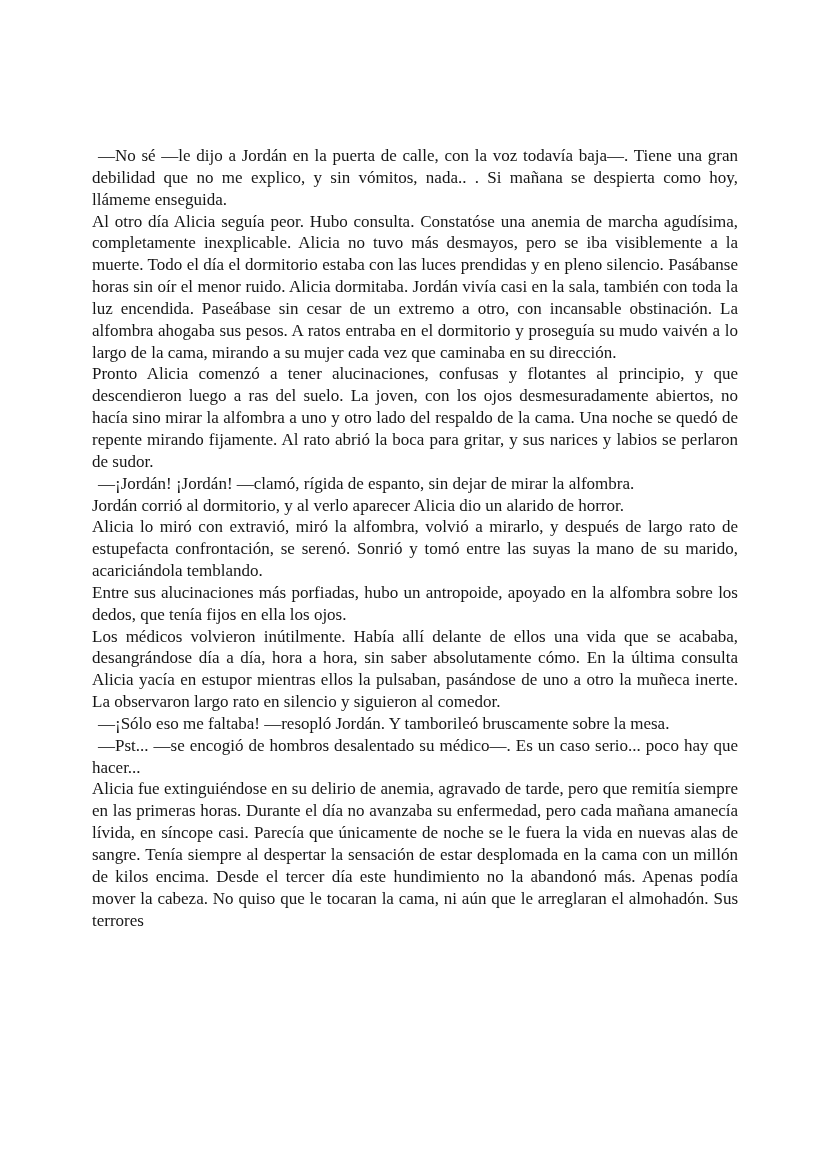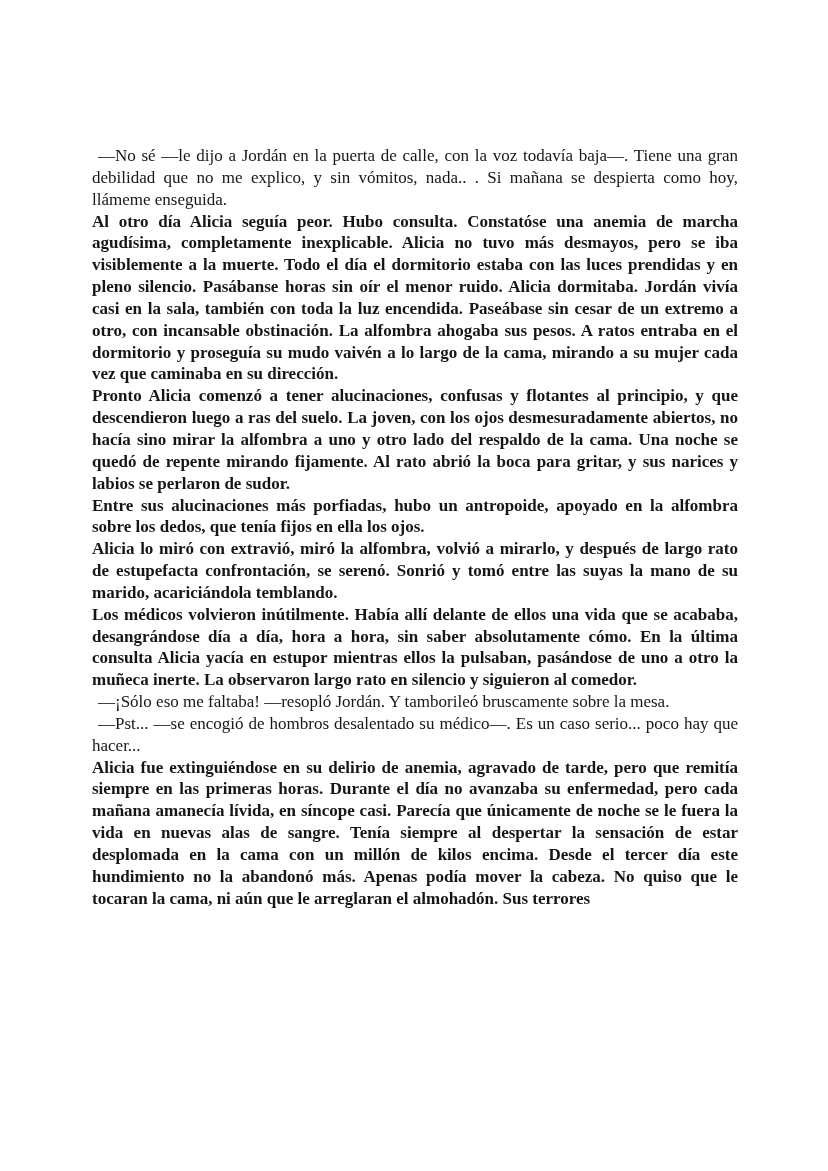--- a/index.html
+++ b/index.html
@@ -32,31 +32,32 @@
   }
   .text-block p {
     margin: 0;
     padding: 0;
   }
   .text-block p.dialogue {
     text-indent: 6px;
   }
   .text-block p.narrative {
     text-indent: 0;
-    font-weight: bold;
   }
 </style>
 </head>
 <body style="background: rgb(255, 255, 255);">
 
 <div class="page">
   <div class="text-block" id="paragraphs" style="color: rgb(22, 22, 22);">
       <p class="dialogue">—No sé —le dijo a Jordán en la puerta de calle, con la voz todavía baja—. Tiene una gran debilidad que no me explico, y sin vómitos, nada.. . Si mañana se despierta como hoy, llámeme enseguida.</p>
       <p class="narrative">Al otro día Alicia seguía peor. Hubo consulta. Constatóse una anemia de marcha agudísima, completamente inexplicable. Alicia no tuvo más desmayos, pero se iba visiblemente a la muerte. Todo el día el dormitorio estaba con las luces prendidas y en pleno silencio. Pasábanse horas sin oír el menor ruido. Alicia dormitaba. Jordán vivía casi en la sala, también con toda la luz encendida. Paseábase sin cesar de un extremo a otro, con incansable obstinación. La alfombra ahogaba sus pesos. A ratos entraba en el dormitorio y proseguía su mudo vaivén a lo largo de la cama, mirando a su mujer cada vez que caminaba en su dirección.</p>
       <p class="narrative">Pronto Alicia comenzó a tener alucinaciones, confusas y flotantes al principio, y que descendieron luego a ras del suelo. La joven, con los ojos desmesuradamente abiertos, no hacía sino mirar la alfombra a uno y otro lado del respaldo de la cama. Una noche se quedó de repente mirando fijamente. Al rato abrió la boca para gritar, y sus narices y labios se perlaron de sudor.</p>
+      <p class="dialogue">—¡Jordán! ¡Jordán! —clamó, rígida de espanto, sin dejar de mirar la alfombra.</p>
+      <p class="narrative">Jordán corrió al dormitorio, y al verlo aparecer Alicia dio un alarido de horror.</p>
+      <p class="narrative">Alicia lo miró con extravió, miró la alfombra, volvió a mirarlo, y después de largo rato de estupefacta confrontación, se serenó. Sonrió y tomó entre las suyas la mano de su marido, acariciándola temblando.</p>
       <p class="narrative">Entre sus alucinaciones más porfiadas, hubo un antropoide, apoyado en la alfombra sobre los dedos, que tenía fijos en ella los ojos.</p>
-      <p class="narrative">Alicia lo miró con extravió, miró la alfombra, volvió a mirarlo, y después de largo rato de estupefacta confrontación, se serenó. Sonrió y tomó entre las suyas la mano de su marido, acariciándola temblando.</p>
       <p class="narrative">Los médicos volvieron inútilmente. Había allí delante de ellos una vida que se acababa, desangrándose día a día, hora a hora, sin saber absolutamente cómo. En la última consulta Alicia yacía en estupor mientras ellos la pulsaban, pasándose de uno a otro la muñeca inerte. La observaron largo rato en silencio y siguieron al comedor.</p>
       <p class="dialogue">—¡Sólo eso me faltaba! —resopló Jordán. Y tamborileó bruscamente sobre la mesa.</p>
       <p class="dialogue">—Pst... —se encogió de hombros desalentado su médico—. Es un caso serio... poco hay que hacer...</p>
       <p class="narrative">Alicia fue extinguiéndose en su delirio de anemia, agravado de tarde, pero que remitía siempre en las primeras horas. Durante el día no avanzaba su enfermedad, pero cada mañana amanecía lívida, en síncope casi. Parecía que únicamente de noche se le fuera la vida en nuevas alas de sangre. Tenía siempre al despertar la sensación de estar desplomada en la cama con un millón de kilos encima. Desde el tercer día este hundimiento no la abandonó más. Apenas podía mover la cabeza. No quiso que le tocaran la cama, ni aún que le arreglaran el almohadón. Sus terrores</p>
     </div>
 </div>
 
 </body></html>

